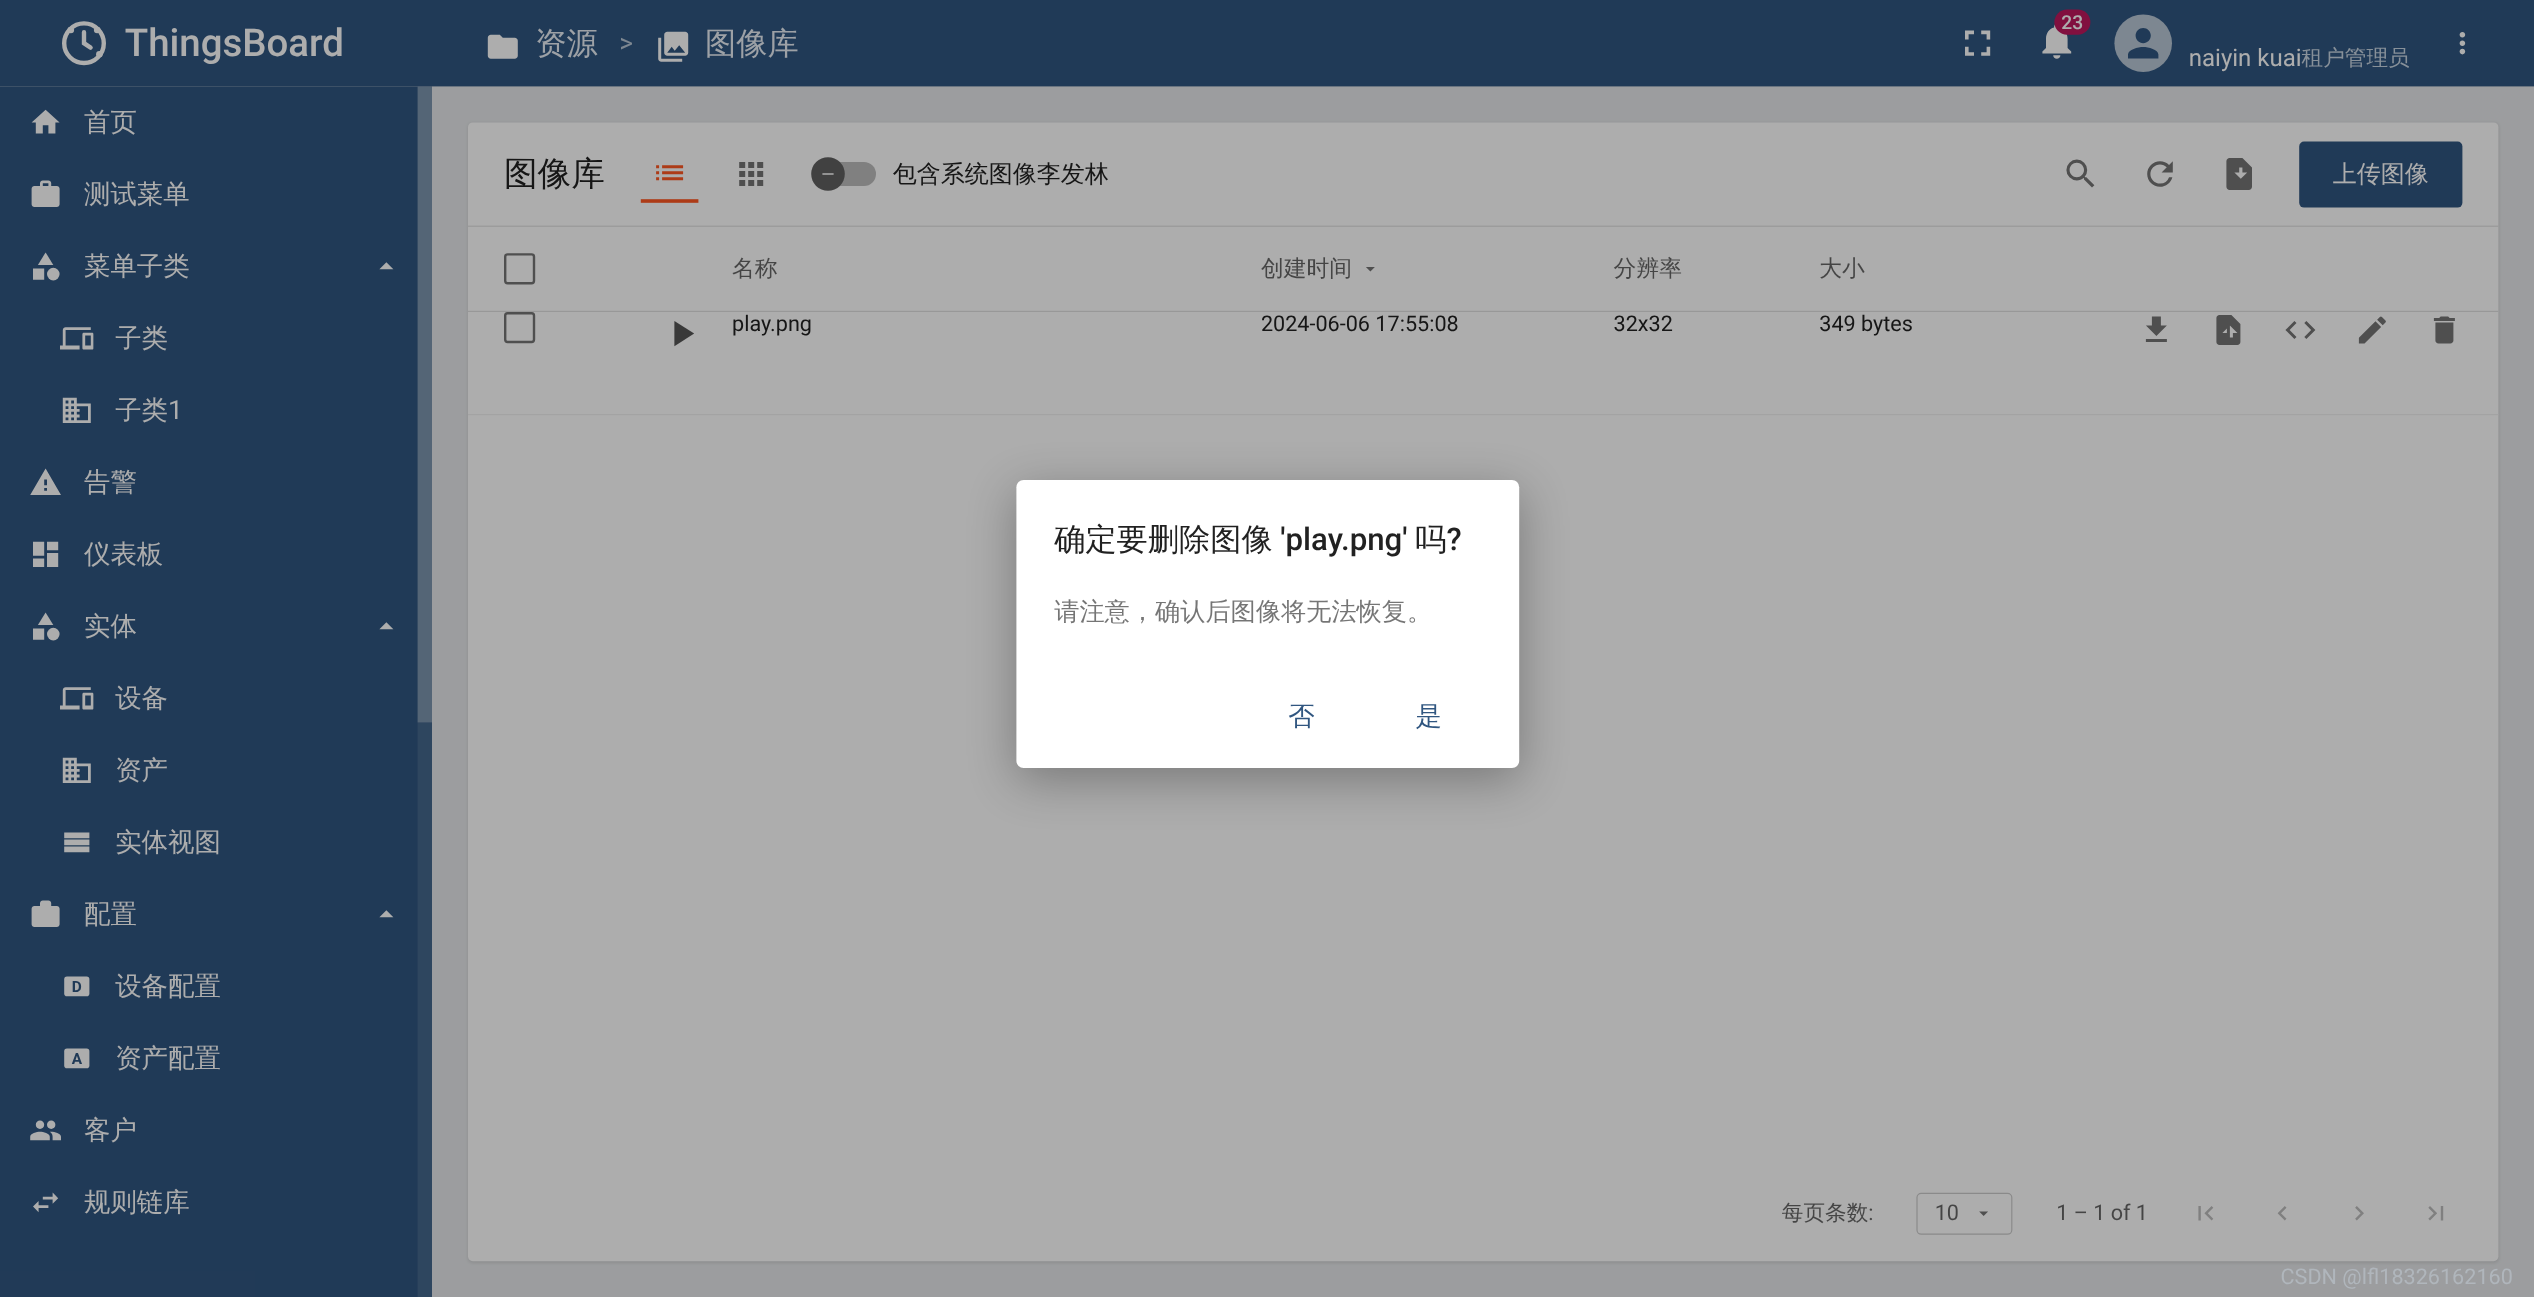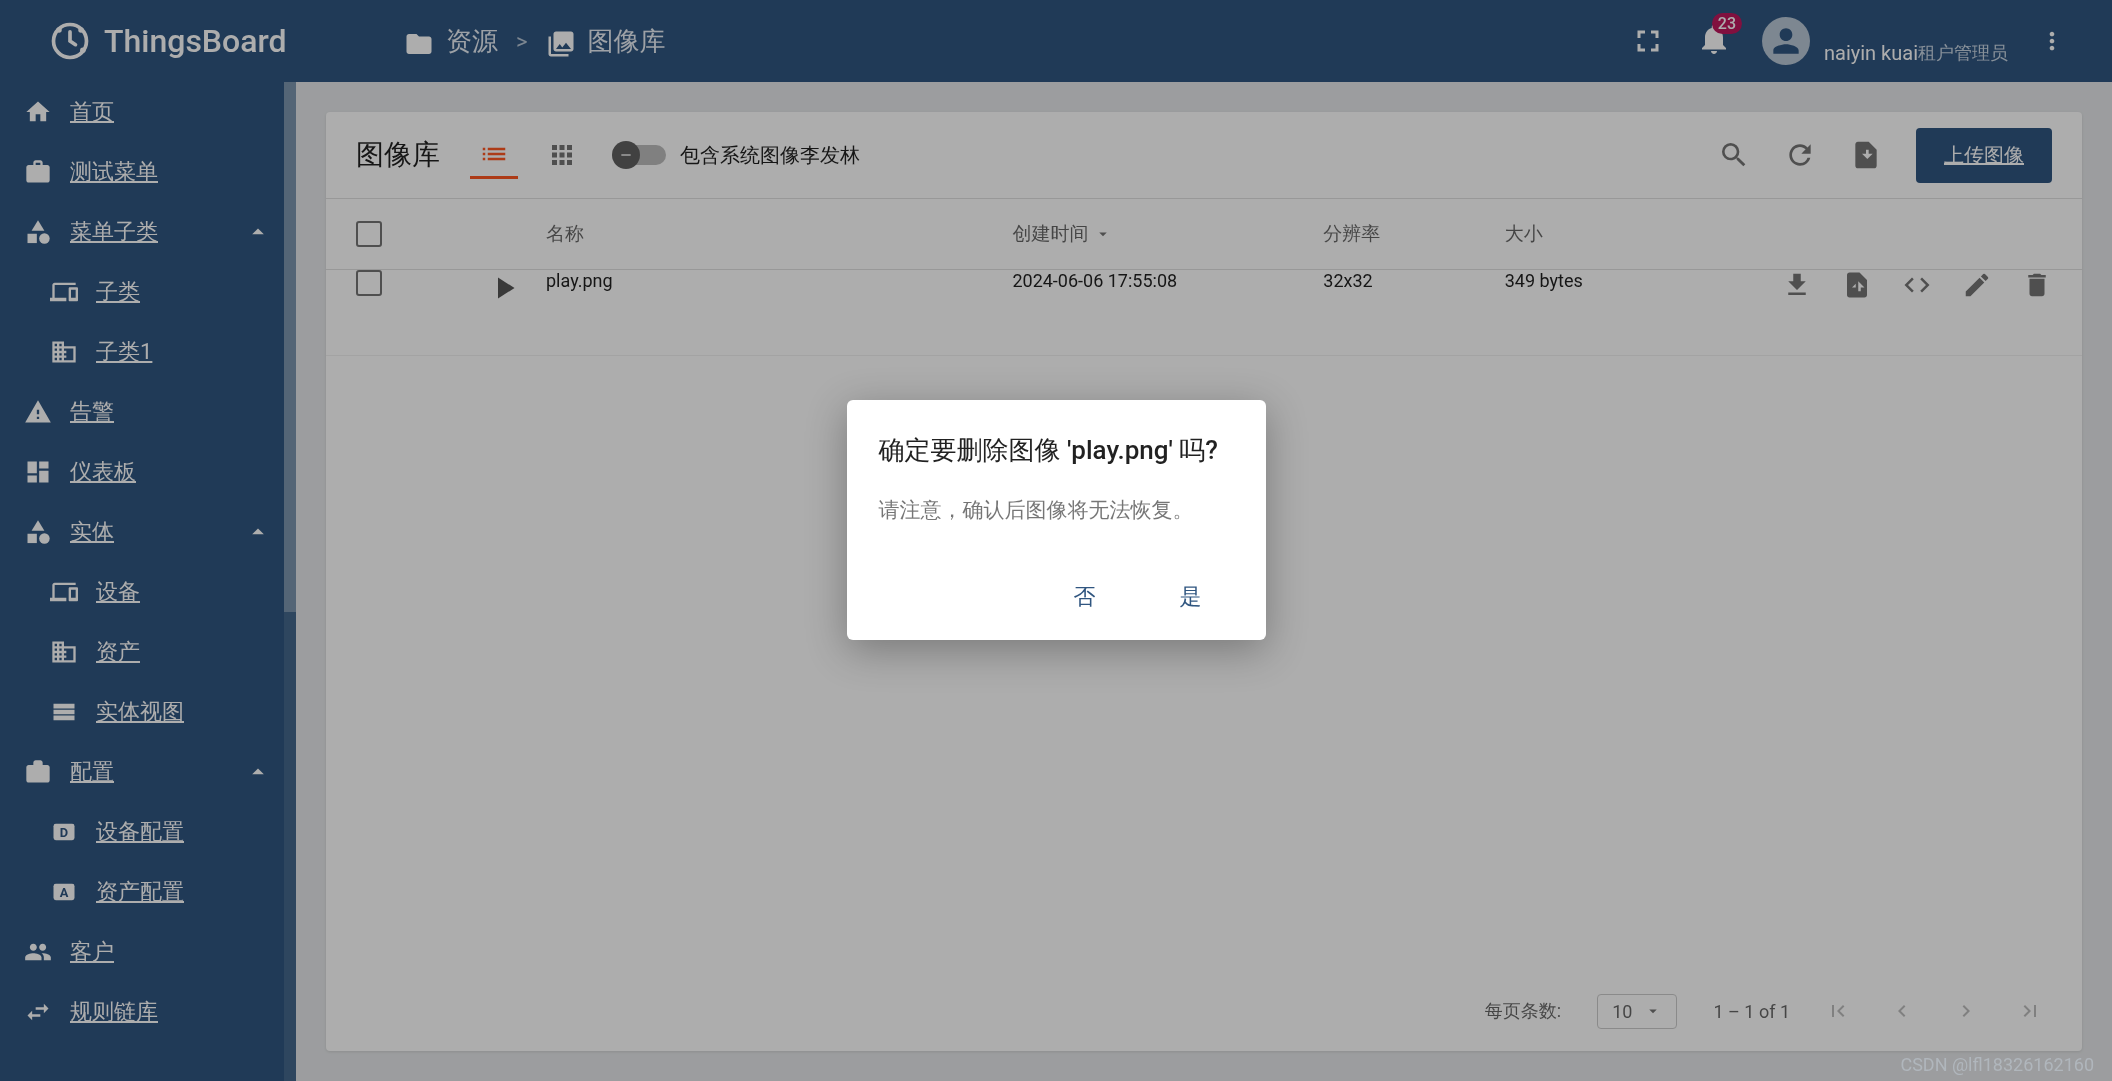--- a/index.html
+++ b/index.html
@@ -1,20 +1,20 @@
 <!DOCTYPE html>
 <html><head>
 <meta charset="utf-8">
 <style>
 * { box-sizing: border-box; margin: 0; padding: 0; }
 body { font-family: -apple-system, BlinkMacSystemFont, "Segoe UI", Roboto, sans-serif; background: #e6e8ea; width: 2112px; height: 1081px; overflow: hidden; position: relative; transform-origin: top left; }
 .app { display: flex; flex-direction: column; height: 100%; }
 
 
-.header { background: #305680; height: 82px; display: flex; align-items: center; padding: 0 16px 0 0; color: #fff; }
+.header { background: #305680; height: 72px; display: flex; align-items: center; padding: 0 16px 0 0; color: #fff; }
 .logo-area { width: 360px; display: flex; align-items: center; padding-left: 48px; gap: 12px; }
 .logo-icon { width: 44px; height: 44px; }
 .logo-text { font-size: 32px; font-weight: 500; }
 .breadcrumb { display: flex; align-items: center; gap: 18px; font-size: 26px; padding-left: 44px; }
 .bc-item { display: flex; align-items: flex-end; gap: 12px; color: #e8eef5; }
 .bc-sep { color: #b8c7d6; font-size: 22px; }
 .spacer { flex: 1; }
 .header-actions { display: flex; align-items: center; gap: 30px; padding-right: 30px; }
 .hicon { width: 36px; height: 36px; fill: #fff; cursor: pointer; position: relative; }
 .bell-wrap { position: relative; }
@@ -23,21 +23,21 @@
 .avatar { width: 48px; height: 48px; border-radius: 50%; background: #b8c7d6; display: flex; align-items: center; justify-content: center; }
 .avatar svg { width: 38px; height: 38px; fill: #305680; }
 .user-txt { display: flex; flex-direction: row; margin-top: 23px; }
 .user-name { font-size: 20px; }
 .user-role { font-size: 18px; color: #c8d5e2; }
 
 
 .body { flex: 1; display: flex; min-height: 0; }
 
 
-.sidebar { width: 296px; background: #305680; color: #fff; overflow: hidden; position: relative; text-decoration: underline; }
+.sidebar { width: 360px; background: #305680; color: #fff; overflow: hidden; position: relative; }
 .side-item { height: 60px; display: flex; align-items: center; padding-left: 24px; gap: 18px; font-size: 22px; cursor: pointer; }
 .side-item.sub { padding-left: 50px; }
 .side-item .sicn { width: 28px; height: 28px; fill: #fff; flex-shrink: 0; }
 .side-item .chev { margin-left: auto; margin-right: 24px; }
 .side-scroll { position: absolute; right: 0; top: 0; bottom: 0; width: 12px; background: rgba(255,255,255,0.1); }
 .side-thumb { position: absolute; right: 0; top: 0; width: 12px; height: 530px; background: rgba(255,255,255,0.3); }
 
 
 .main { flex: 1; display: flex; flex-direction: column; padding: 30px; min-width: 0; }
 .card { background: #fff; flex: 1; display: flex; flex-direction: column; border-radius: 4px; box-shadow: 0 1px 3px rgba(0,0,0,0.1); }
@@ -49,21 +49,21 @@
 .vt-btn svg { width: 30px; height: 30px; }
 .vt-btn.active svg { fill: #ff5722; }
 .vt-btn:not(.active) svg { fill: #757575; }
 .toggle-wrap { display: flex; align-items: center; gap: 14px; }
 .toggle-track { width: 50px; height: 20px; background: #bdbdbd; border-radius: 10px; position: relative; }
 .toggle-thumb { width: 28px; height: 28px; background: #616161; border-radius: 50%; position: absolute; top: -4px; left: -4px; display: flex; align-items: center; justify-content: center; }
 .toggle-thumb svg { width: 16px; height: 16px; fill: #fff; }
 .toggle-label { font-size: 20px; color: rgba(0,0,0,0.87); }
 .tb-actions { display: flex; align-items: center; gap: 34px; }
 .tb-icon { width: 32px; height: 32px; fill: #757575; cursor: pointer; }
-.upload-btn { background: #305680; color: #fff; border: none; padding: 14px 28px; font-size: 20px; border-radius: 4px; cursor: pointer; text-decoration: underline; }
+.upload-btn { background: #305680; color: #fff; border: none; padding: 14px 28px; font-size: 20px; border-radius: 4px; cursor: pointer; }
 
 
 .thead { height: 72px; display: flex; align-items: center; padding: 0 30px; border-top: 1px solid #e0e0e0; border-bottom: 1px solid #e0e0e0; font-size: 19px; color: rgba(0,0,0,0.6); }
 .chk { width: 26px; height: 26px; border: 2px solid #757575; border-radius: 3px; }
 .col-chk { width: 130px; }
 .col-name { flex: 1.8; }
 .col-time { flex: 1.2; display: flex; align-items: center; gap: 6px; }
 .col-res { flex: 0.7; }
 .col-size { flex: 0.8; }
 .col-act { width: 340px; }

